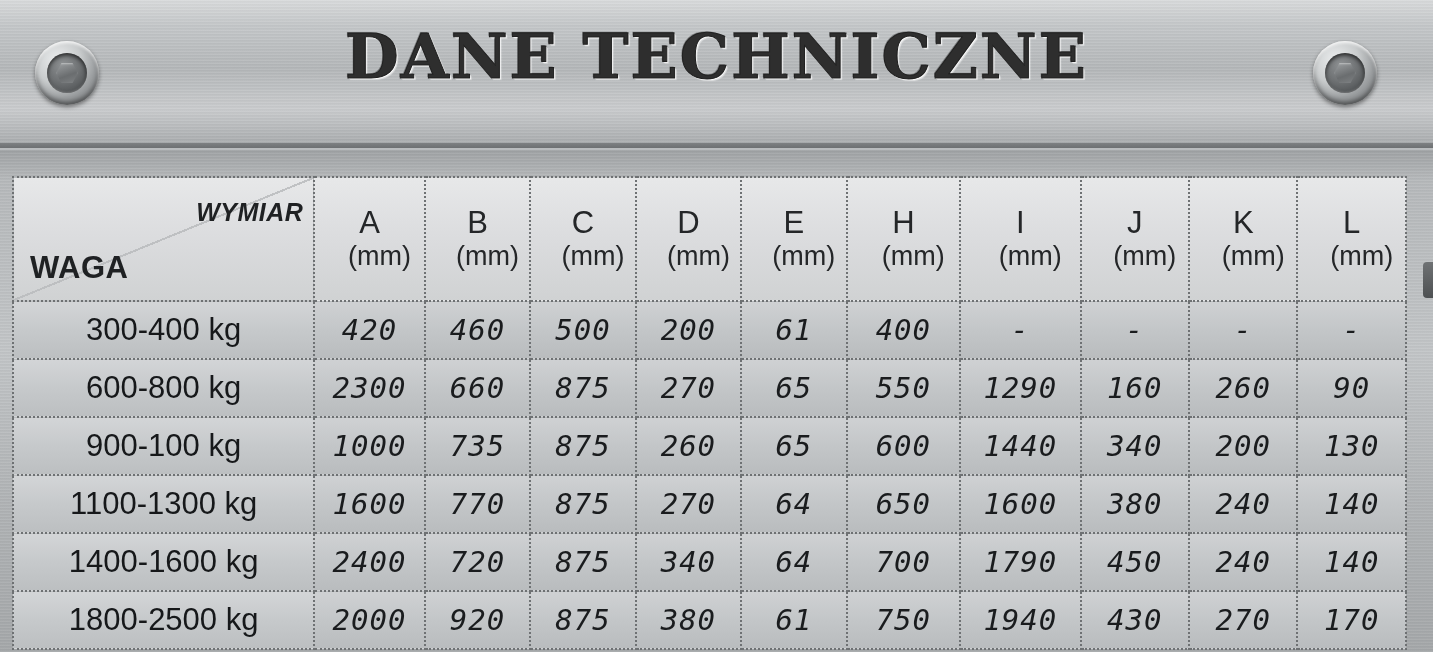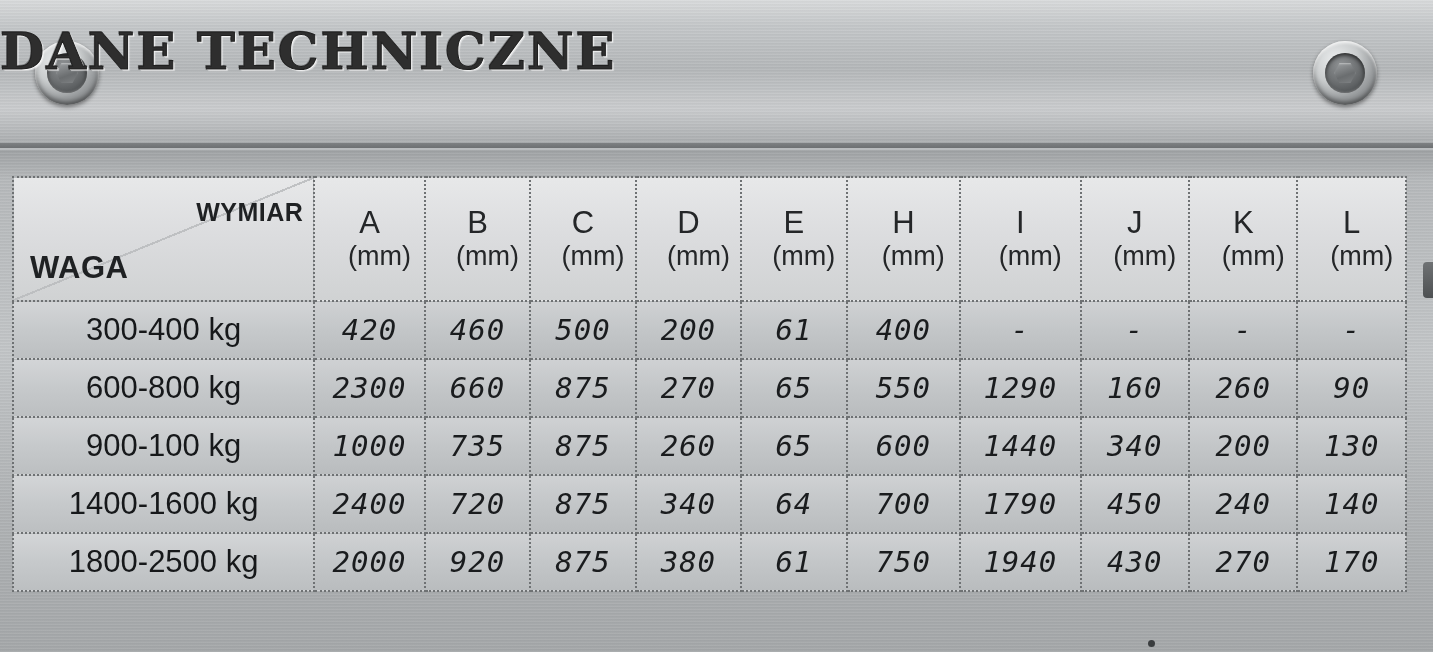--- a/index.html
+++ b/index.html
@@ -36,23 +36,24 @@
     position: absolute;
     left: 0; right: 0; bottom: -5px;
     height: 5px;
     background: linear-gradient(180deg, #7e8183, #6d7072);
   }
 
   .header-title {
     position: absolute;
     left: 0; right: 0;
     top: 26px;
+    text-align: center;
     font-family: "DejaVu Serif", serif;
     font-weight: bold;
-    font-size: 51px;
+    font-size: 62px;
     letter-spacing: 2px;
     color: #2e2e2e;
     text-shadow:
       1px 1px 0 #ffffff,
       2px 2px 1px rgba(255,255,255,0.55),
       -1px -1px 0 rgba(0,0,0,0.35);
     -webkit-text-stroke: 1px #1f1f1f;
     line-height: 1;
   }
 
@@ -168,20 +169,21 @@
       #b9bbbd calc(50% + 1px), transparent calc(50% + 1px));
     opacity: 0.85;
   }
   .corner-cell .lbl-wymiar {
     position: absolute;
     right: 10px;
     top: 20px;
     font-size: 25px;
     color: #1f2123;
     letter-spacing: 0.5px;
+    font-style: italic;
   }
   .corner-cell .lbl-waga {
     position: absolute;
     left: 16px;
     bottom: 14px;
     font-size: 31px;
     color: #1f2123;
     letter-spacing: 0.5px;
   }
 
@@ -323,20 +325,33 @@
         <td class="data-cell">875</td>
         <td class="data-cell">260</td>
         <td class="data-cell">65</td>
         <td class="data-cell">600</td>
         <td class="data-cell">1440</td>
         <td class="data-cell">340</td>
         <td class="data-cell">200</td>
         <td class="data-cell">130</td>
       </tr>
       <tr>
+        <td class="row-label">1100-1300 kg</td>
+        <td class="data-cell">1600</td>
+        <td class="data-cell">770</td>
+        <td class="data-cell">875</td>
+        <td class="data-cell">270</td>
+        <td class="data-cell">64</td>
+        <td class="data-cell">650</td>
+        <td class="data-cell">1600</td>
+        <td class="data-cell">380</td>
+        <td class="data-cell">240</td>
+        <td class="data-cell">140</td>
+      </tr>
+      <tr>
         <td class="row-label">1400-1600 kg</td>
         <td class="data-cell">2400</td>
         <td class="data-cell">720</td>
         <td class="data-cell">875</td>
         <td class="data-cell">340</td>
         <td class="data-cell">64</td>
         <td class="data-cell">700</td>
         <td class="data-cell">1790</td>
         <td class="data-cell">450</td>
         <td class="data-cell">240</td>

